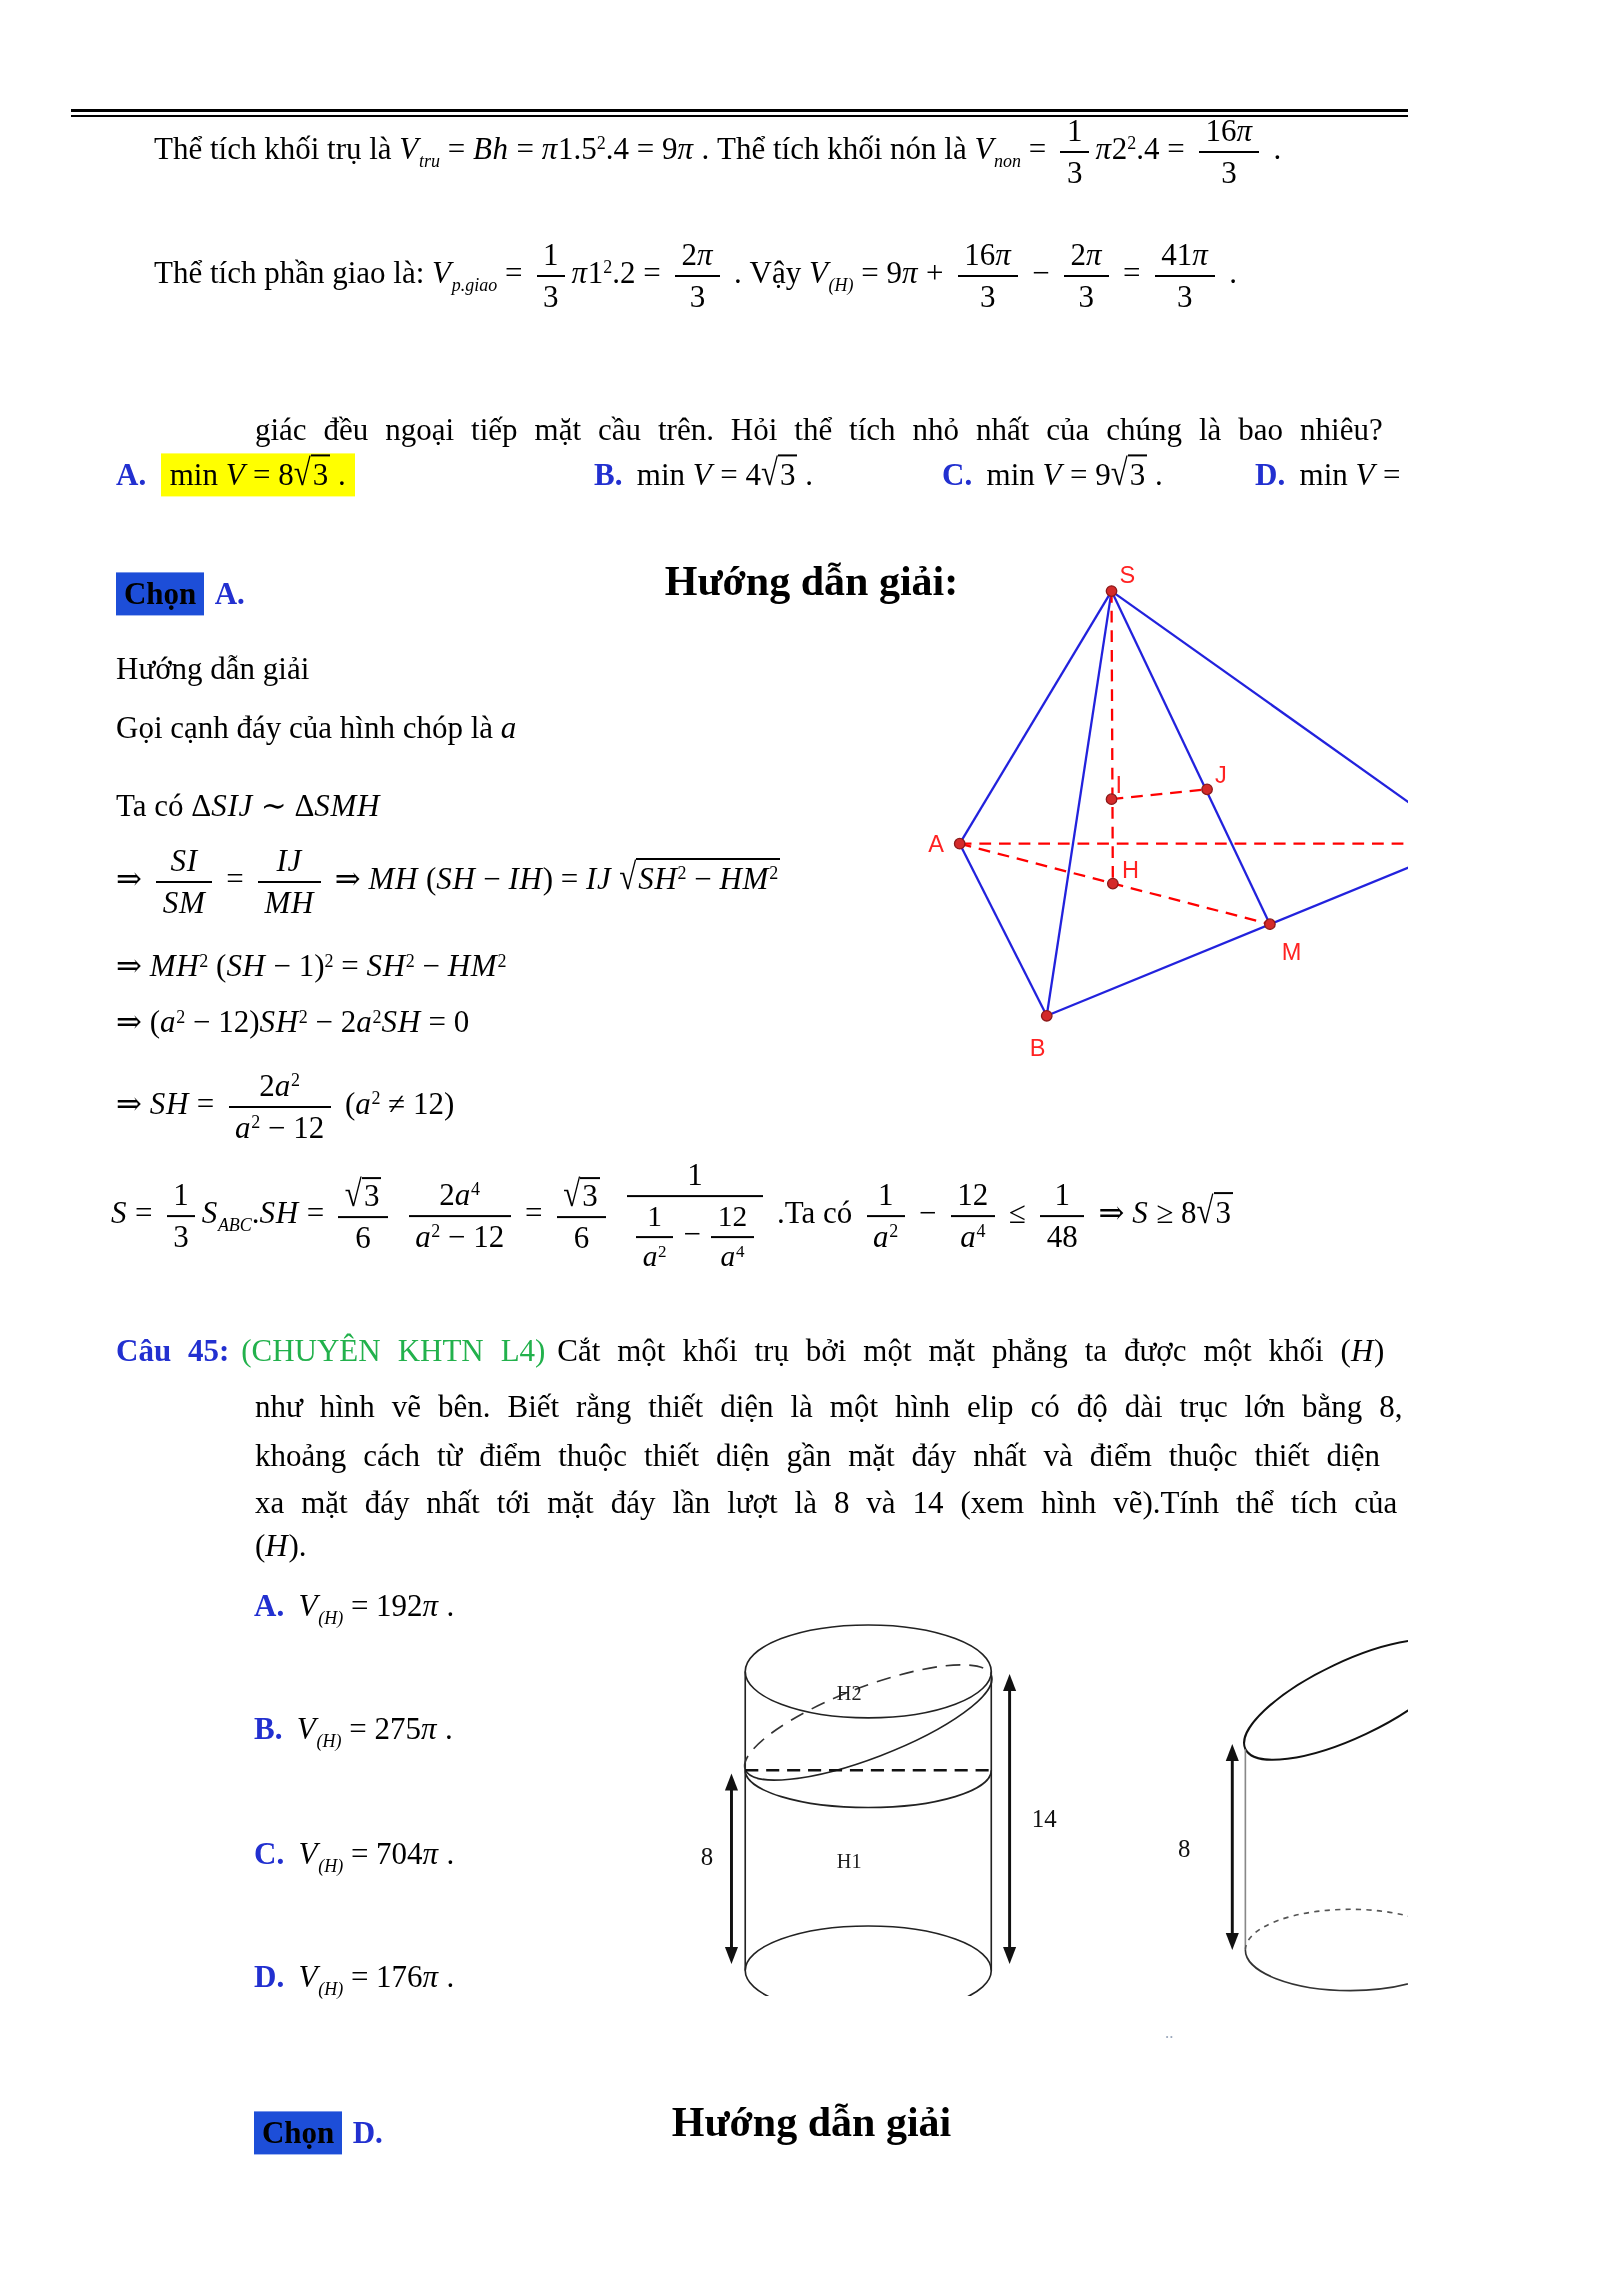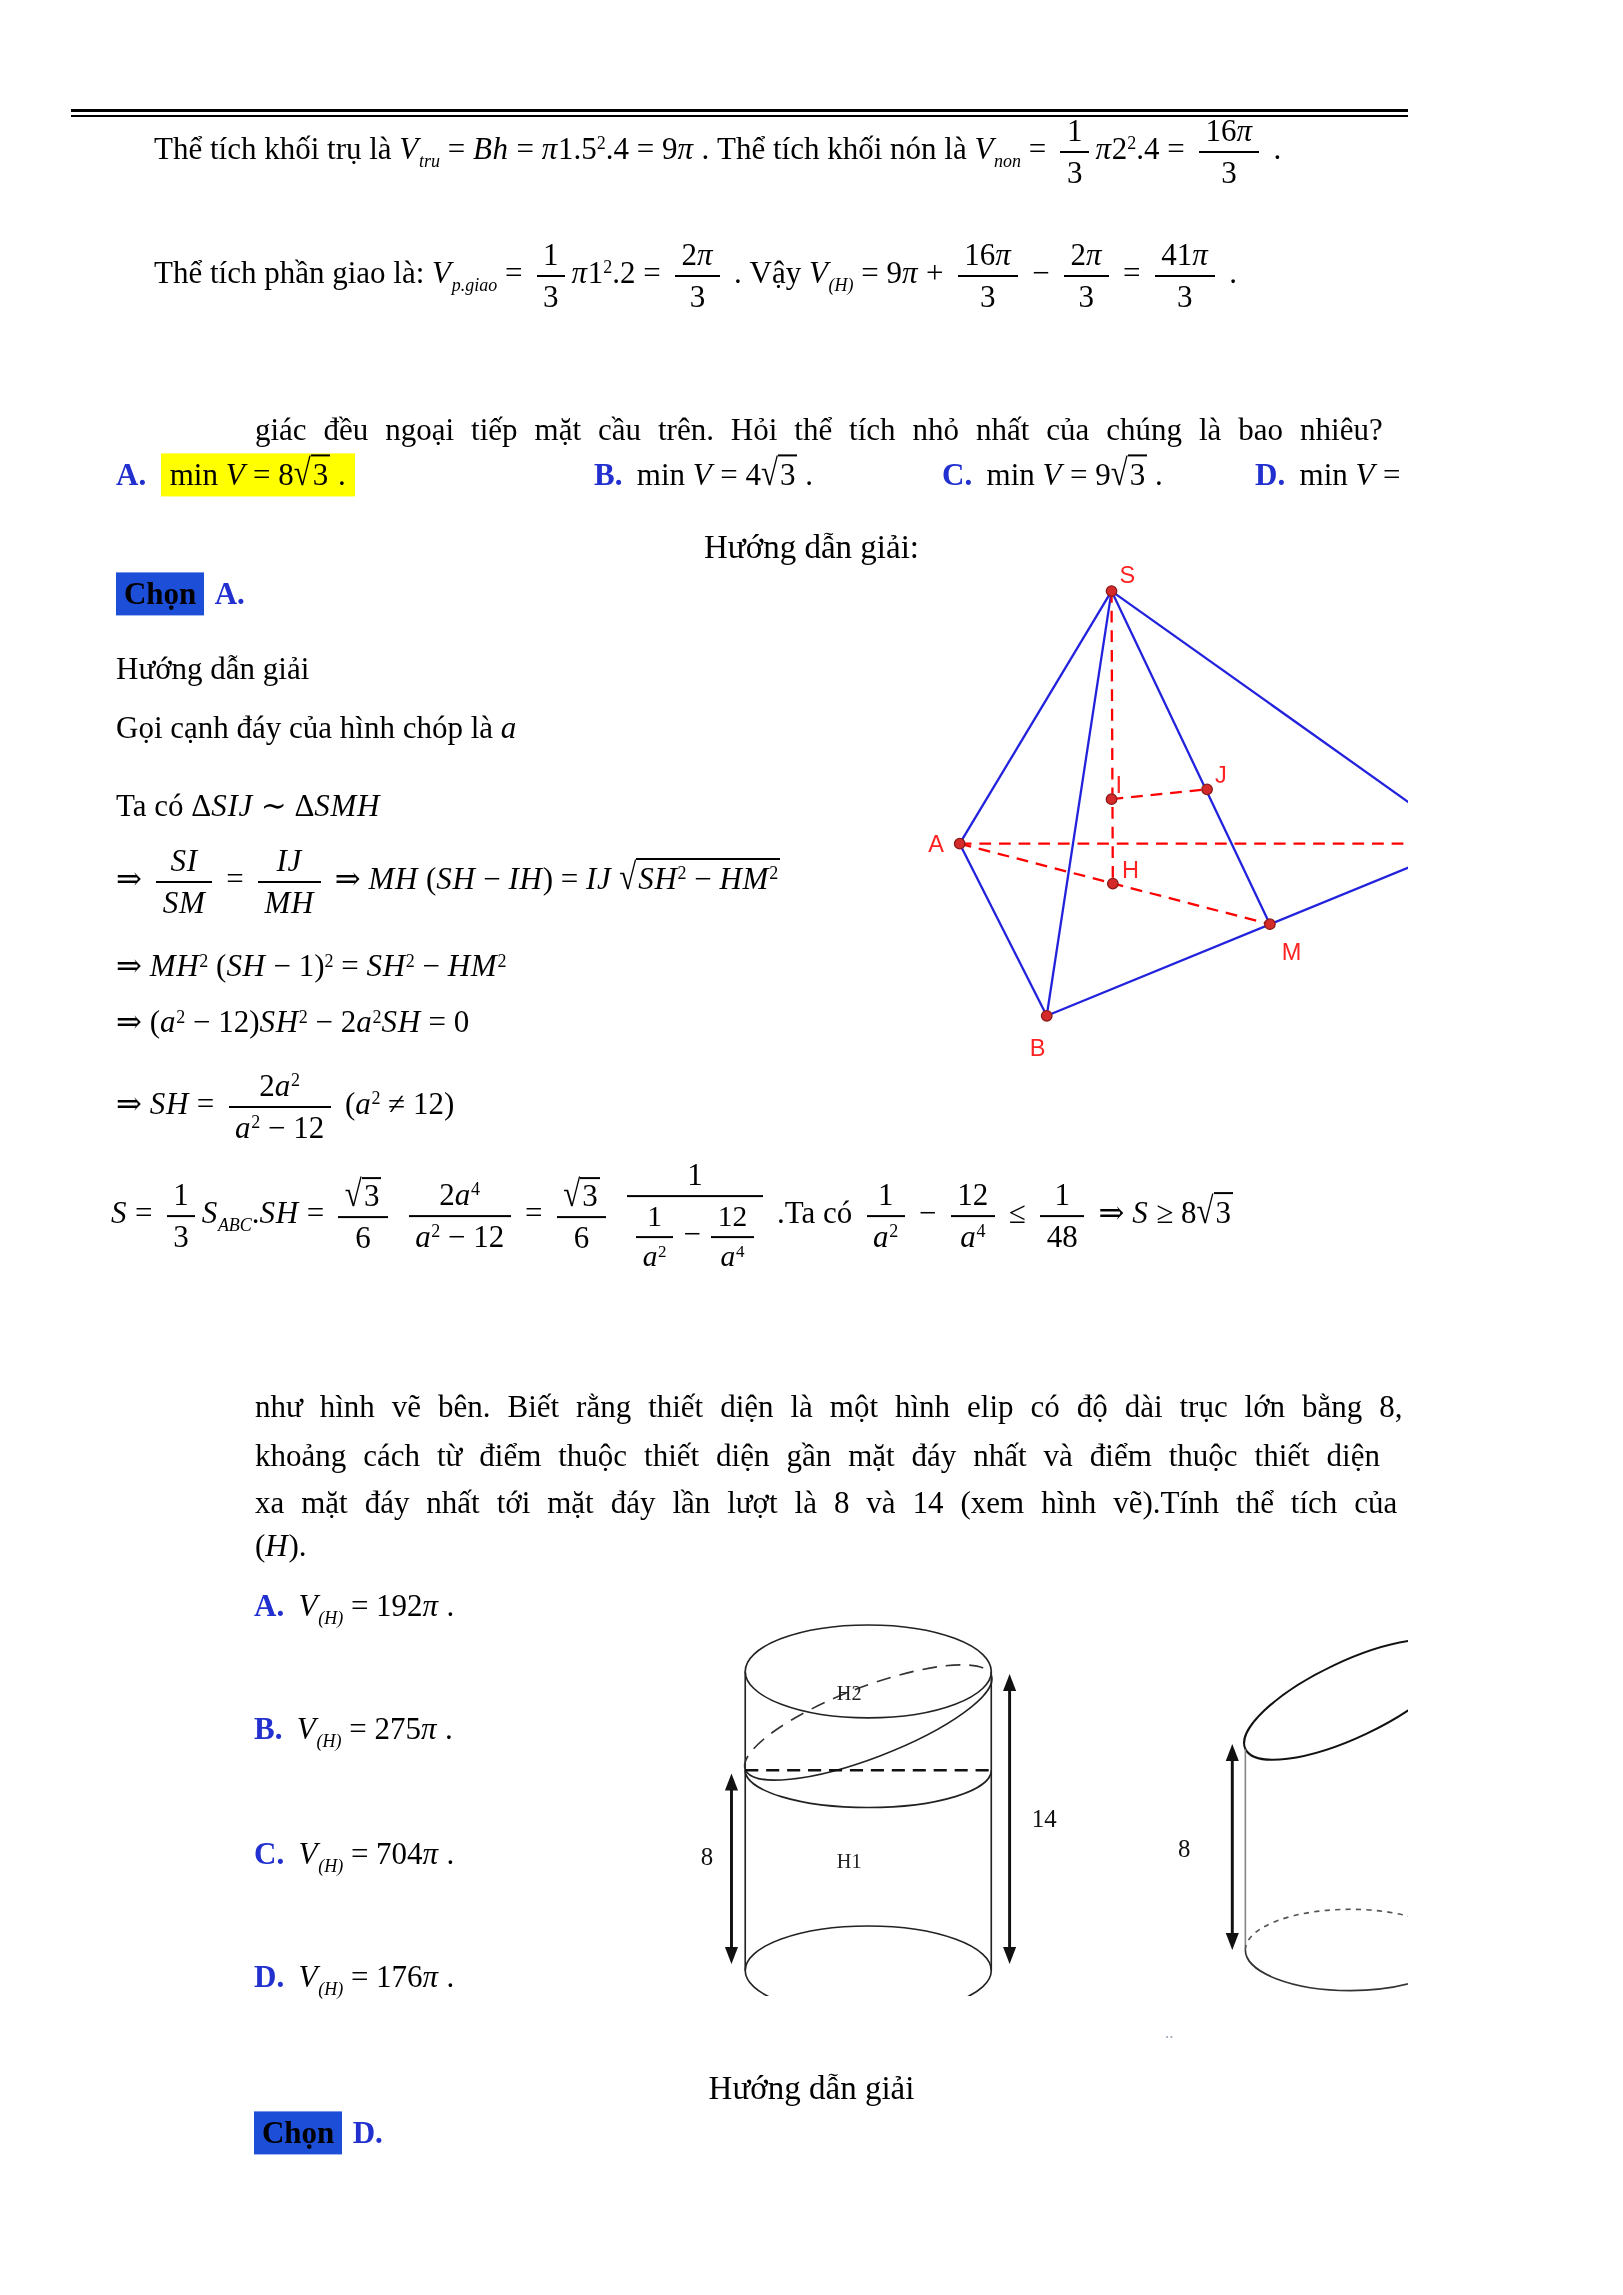--- a/index.html
+++ b/index.html
@@ -1,21 +1,21 @@
 <!DOCTYPE html>
 <html lang="vi" style="font-size:10.5px"><head>
 <meta charset="utf-8">
 <style>
   html,body{margin:0;padding:0;background:#fff;}
   .page{position:relative;width:1408px;height:2295px;background:#ffffff;
         font-family:"Liberation Serif","DejaVu Serif",serif;color:#000;overflow:hidden;}
   .row{position:absolute;transform:translateY(-50%);white-space:nowrap;
        font-size:31px;line-height:1.2;}
   .center{left:71px;width:1481px;text-align:center;}
-  .heading{font-weight:normal;font-size:33px;}
+  .heading{font-weight:bold;font-size:42px;margin-top:33px;}
   .just{word-spacing:9.2px;}
   .q-label{color:#2230d0;font-weight:bold;margin-right:11.8px;}
   .q-source{color:#22b14c;margin-right:11.8px;}
   .opt-letter{color:#2230d0;font-weight:bold;margin-right:14.4px;}
   .hl-yellow{background:#ffff00;padding:3.9px 9.2px;}
   .hl-green{background:#1d4ed8;padding:3.9px 7.9px;font-weight:bold;}
   .chon-letter{color:#2230d0;font-weight:bold;margin-left:10.5px;}
   .rule{position:absolute;border-top:3.3px solid #000;border-bottom:2px solid #000;height:3.3px;}
   i{letter-spacing:0.7px;}
   sub{font-size:0.58em;font-style:italic;vertical-align:-0.45em;}
@@ -112,20 +112,23 @@
         <text x="846" y="426">C</text>
         <text x="163" y="760">B</text>
         <text x="294" y="358">I</text>
         <text x="446" y="342">J</text>
         <text x="304" y="488">H</text>
         <text x="548" y="612">M</text>
       </g>
     </svg>
   </div>
 
+  <div class="row just" style="left:116px;top:1351px;">
+    <span class="q-label">Câu 45:</span><span class="q-source">(CHUYÊN KHTN L4)</span><span>Cắt một khối trụ bởi một mặt phẳng ta được một khối (<i>H</i>)</span>
+  </div>
   <div class="row just" style="left:255px;top:1407px;">
     <span>như hình vẽ bên. Biết rằng thiết diện là một hình elip có độ dài trục lớn bằng 8,</span>
   </div>
   <div class="row just" style="left:255px;top:1456px;">
     <span>khoảng cách từ điểm thuộc thiết diện gần mặt đáy nhất và điểm thuộc thiết diện</span>
   </div>
   <div class="row just" style="left:255px;top:1503px;">
     <span>xa mặt đáy nhất tới mặt đáy lần lượt là 8 và 14 (xem hình vẽ).Tính thể tích của</span>
   </div>
   <div class="row" style="left:255px;top:1546px;">(<i>H</i>).</div>

